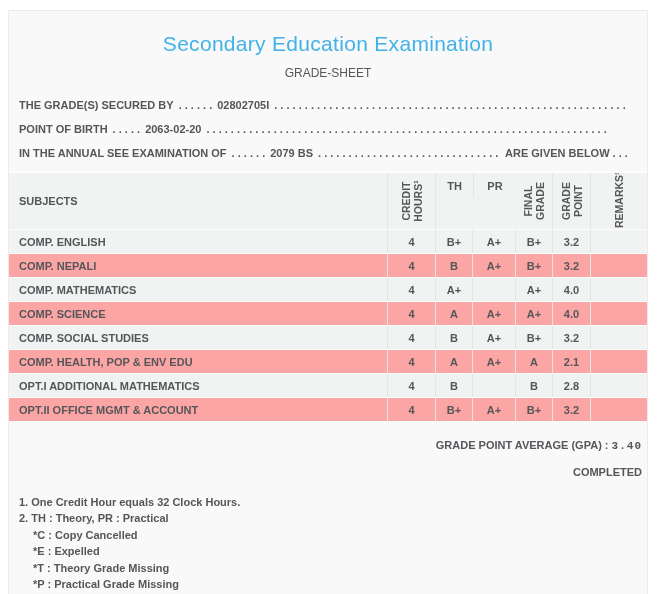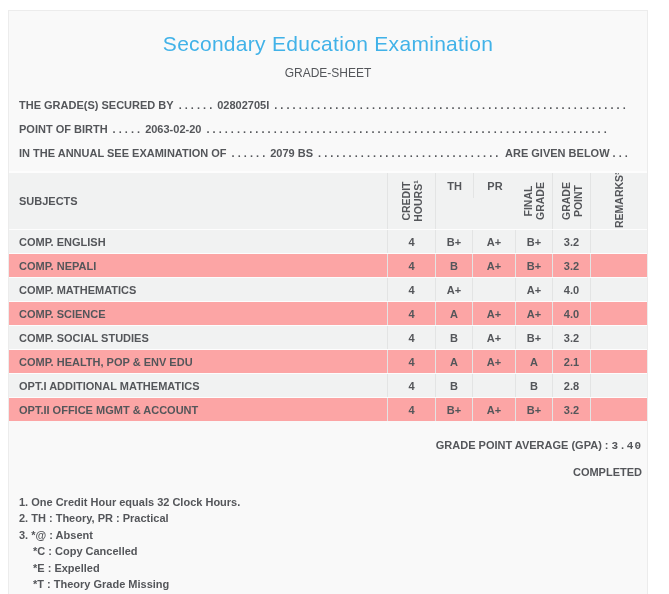--- a/index.html
+++ b/index.html
@@ -193,20 +193,19 @@
     <div class="gpa-line">
       <span>GRADE POINT AVERAGE (GPA) :</span>
       <span class="gpa-value">3.40</span>
     </div>
     <div class="status">COMPLETED</div>
   </div>
 
   <div class="notes">
     <div class="note">1. One Credit Hour equals 32 Clock Hours.</div>
     <div class="note">2. TH : Theory, PR : Practical</div>
-    <div class="note">3. *@ : Absent</div>
     <div class="note sub">*C : Copy Cancelled</div>
     <div class="note sub">*E : Expelled</div>
     <div class="note sub">*T : Theory Grade Missing</div>
     <div class="note sub">*P : Practical Grade Missing</div>
   </div>
 
 </div>
 
 </body></html>

